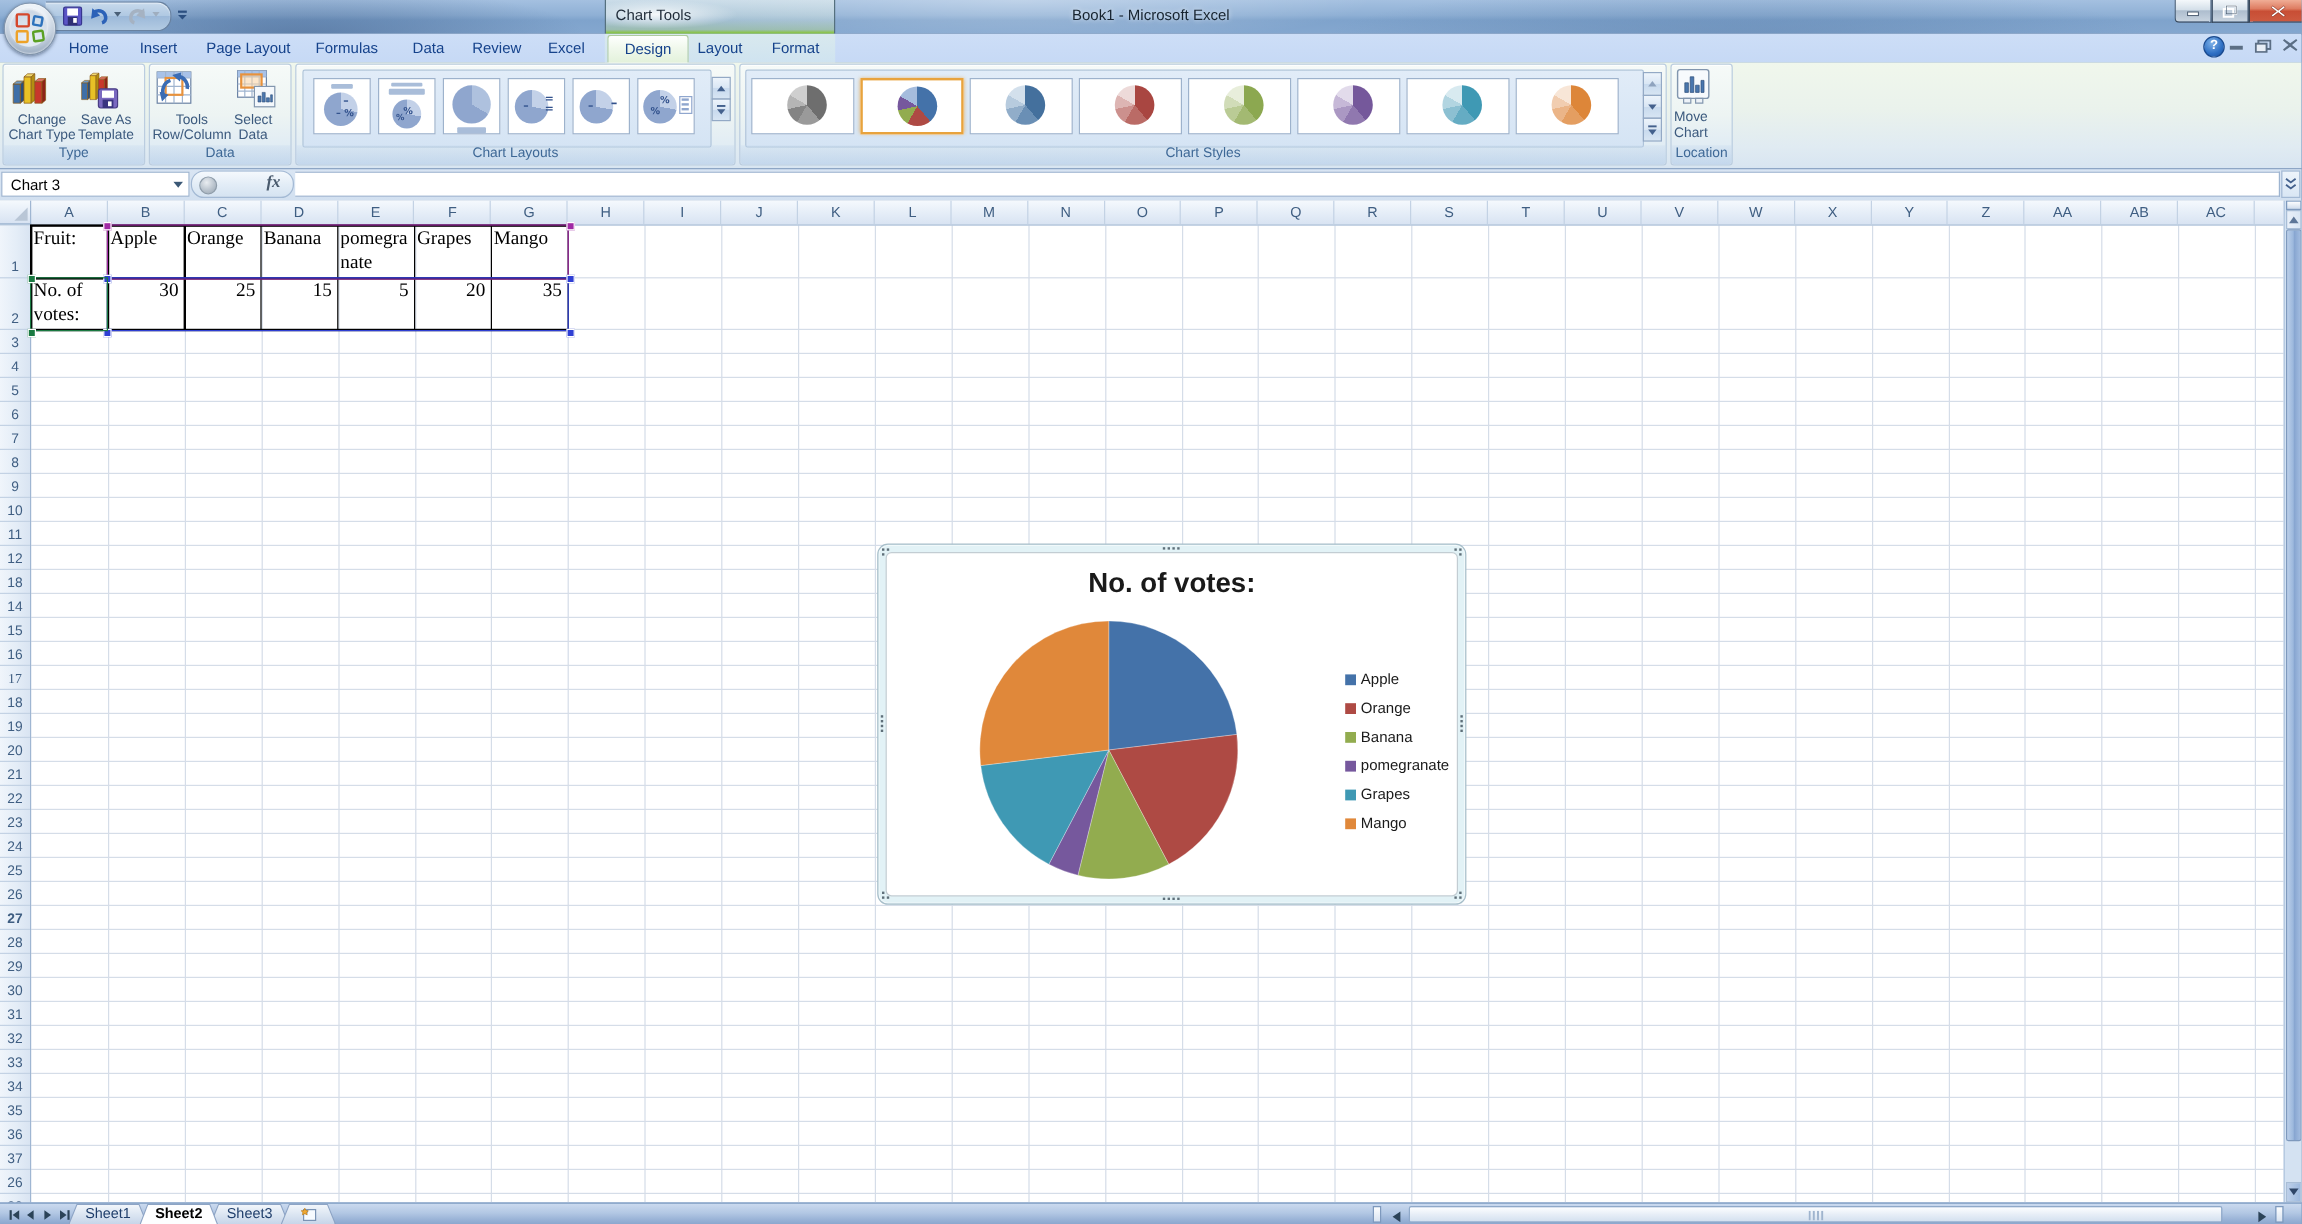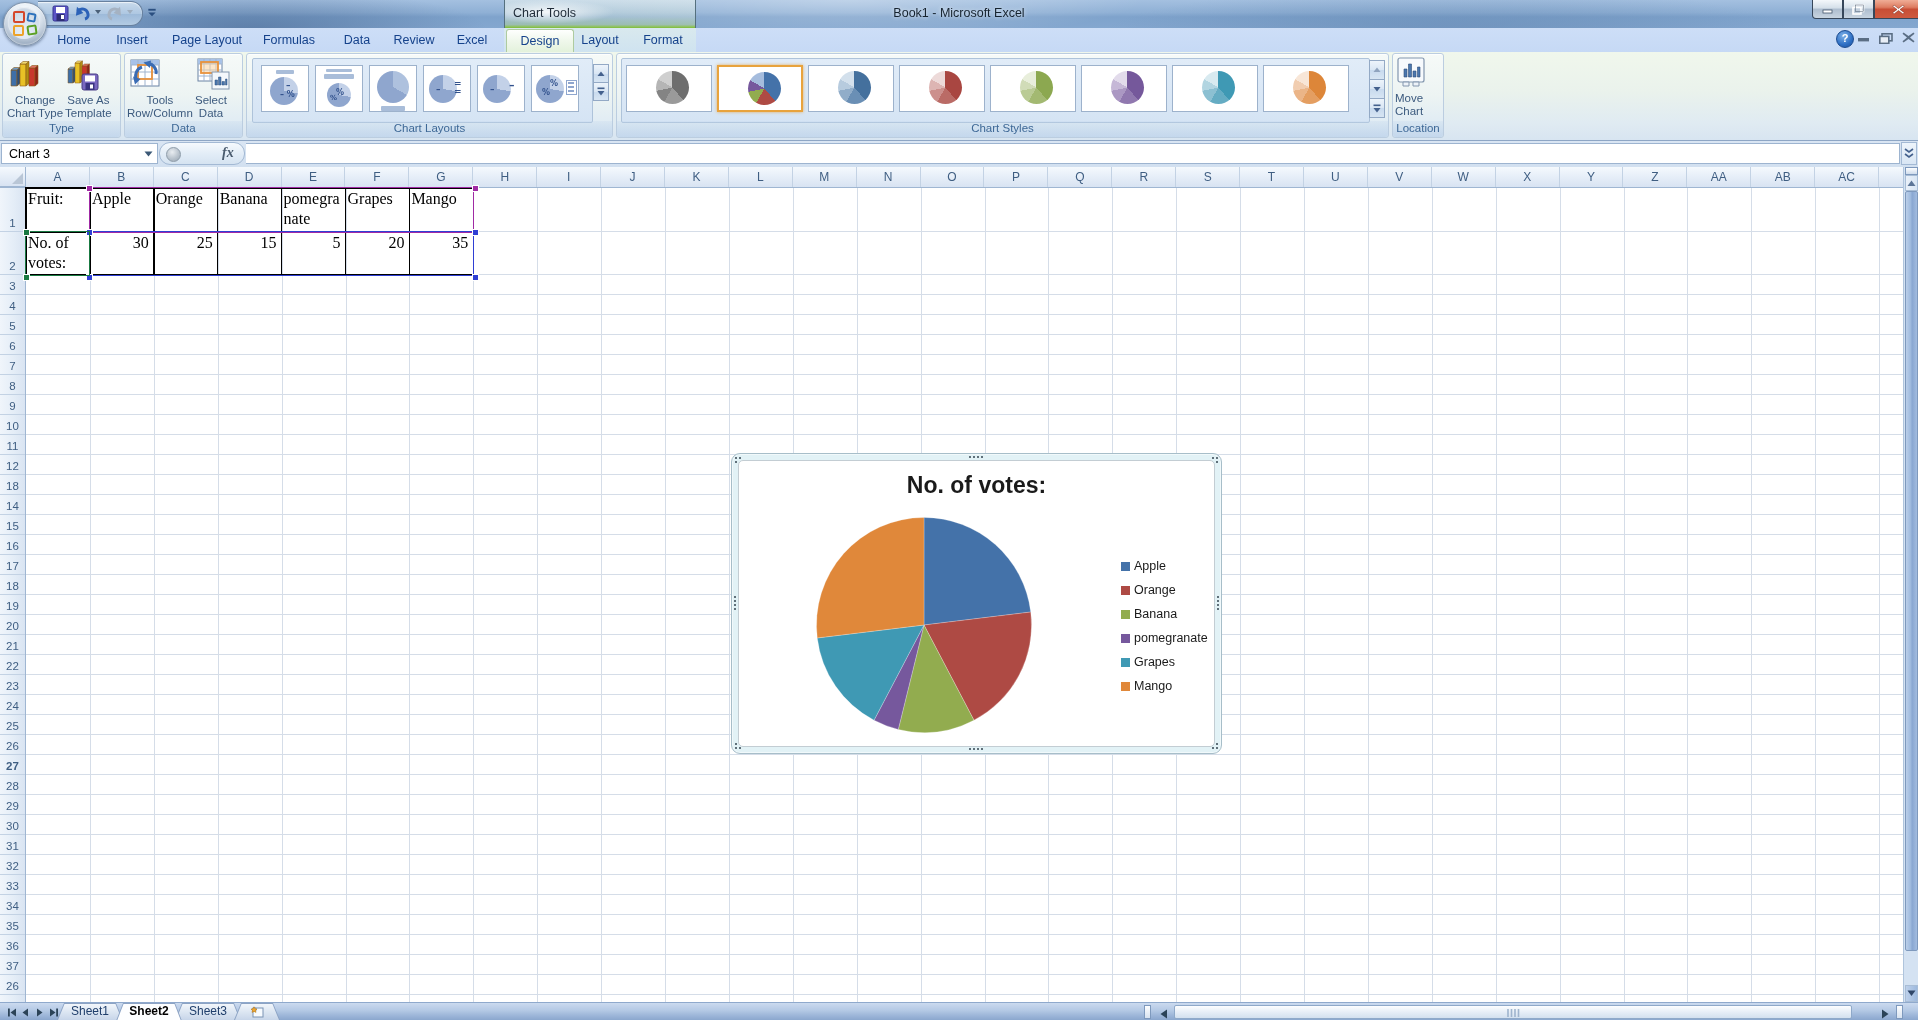--- a/index.html
+++ b/index.html
@@ -606,21 +606,21 @@
         <div class="rowhead" style="top: 307px; height: 20px;">
           <span style="padding-bottom: 2px;">14</span>
         </div>
         <div class="rowhead" style="top: 327px; height: 20px;">
           <span style="padding-bottom: 2px;">15</span>
         </div>
         <div class="rowhead" style="top: 347px; height: 20px;">
           <span style="padding-bottom: 2px;">16</span>
         </div>
         <div class="rowhead" style="top: 367px; height: 20px;">
-          <span style="padding-bottom: 2px;">17</span>
+          <span style="padding-bottom: 2px; font-family: Liberation Serif, serif;">17</span>
         </div>
         <div class="rowhead" style="top: 387px; height: 20px;">
           <span style="padding-bottom: 2px;">18</span>
         </div>
         <div class="rowhead" style="top: 407px; height: 20px;">
           <span style="padding-bottom: 2px;">19</span>
         </div>
         <div class="rowhead" style="top: 427px; height: 20px;">
           <span style="padding-bottom: 2px;">20</span>
         </div>

